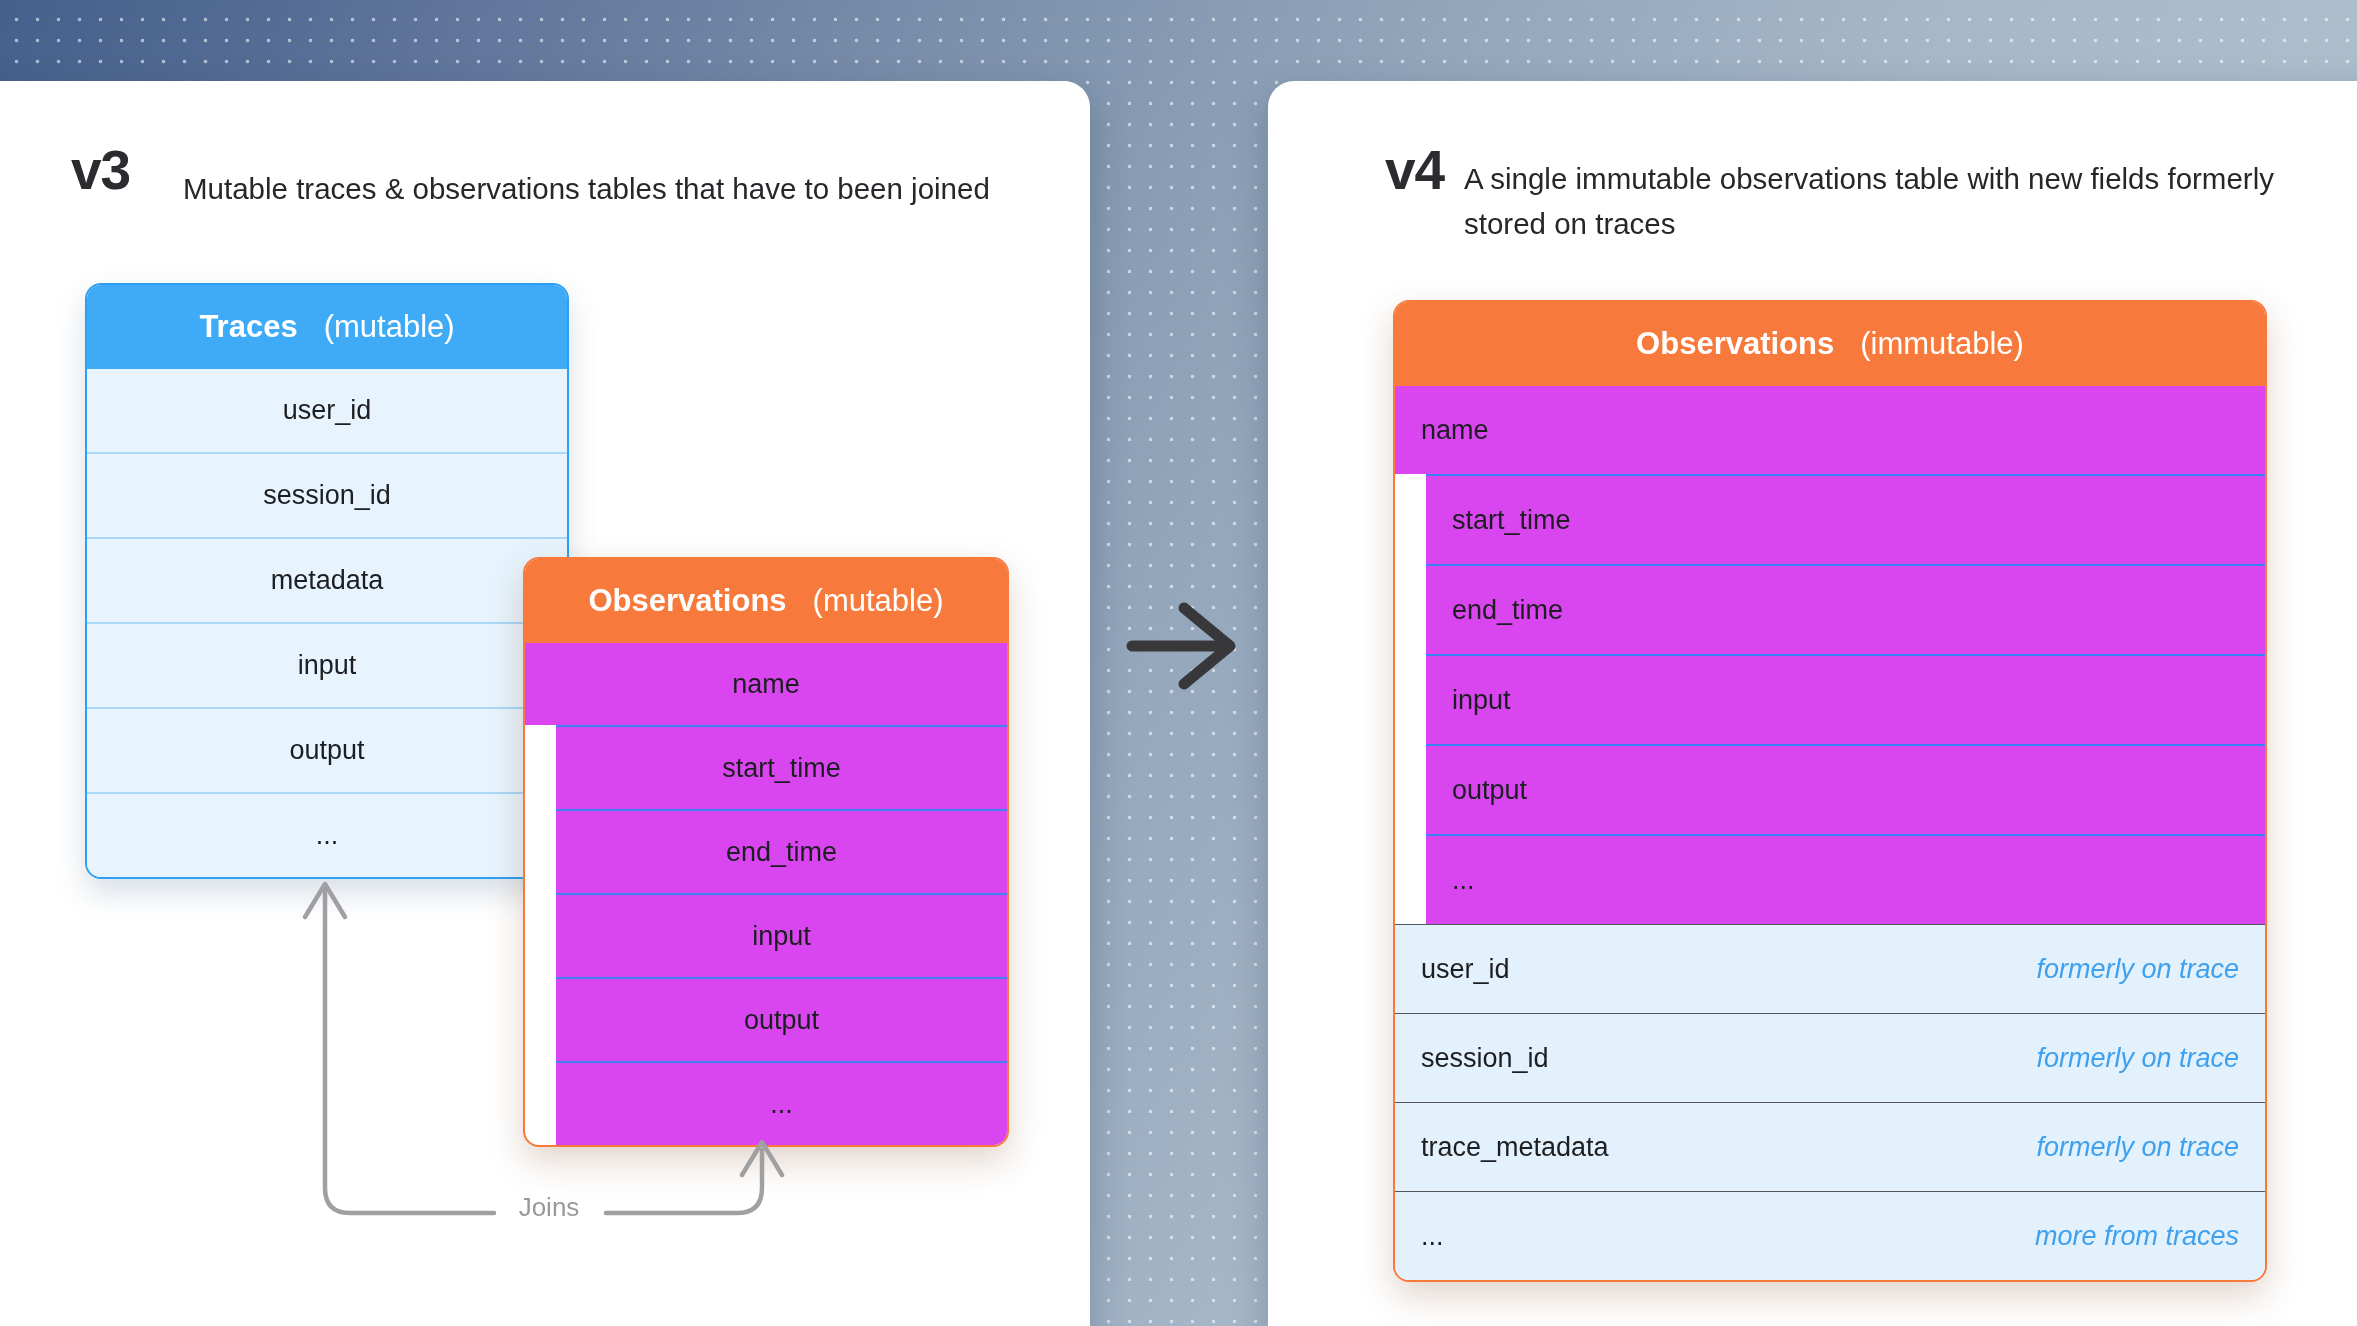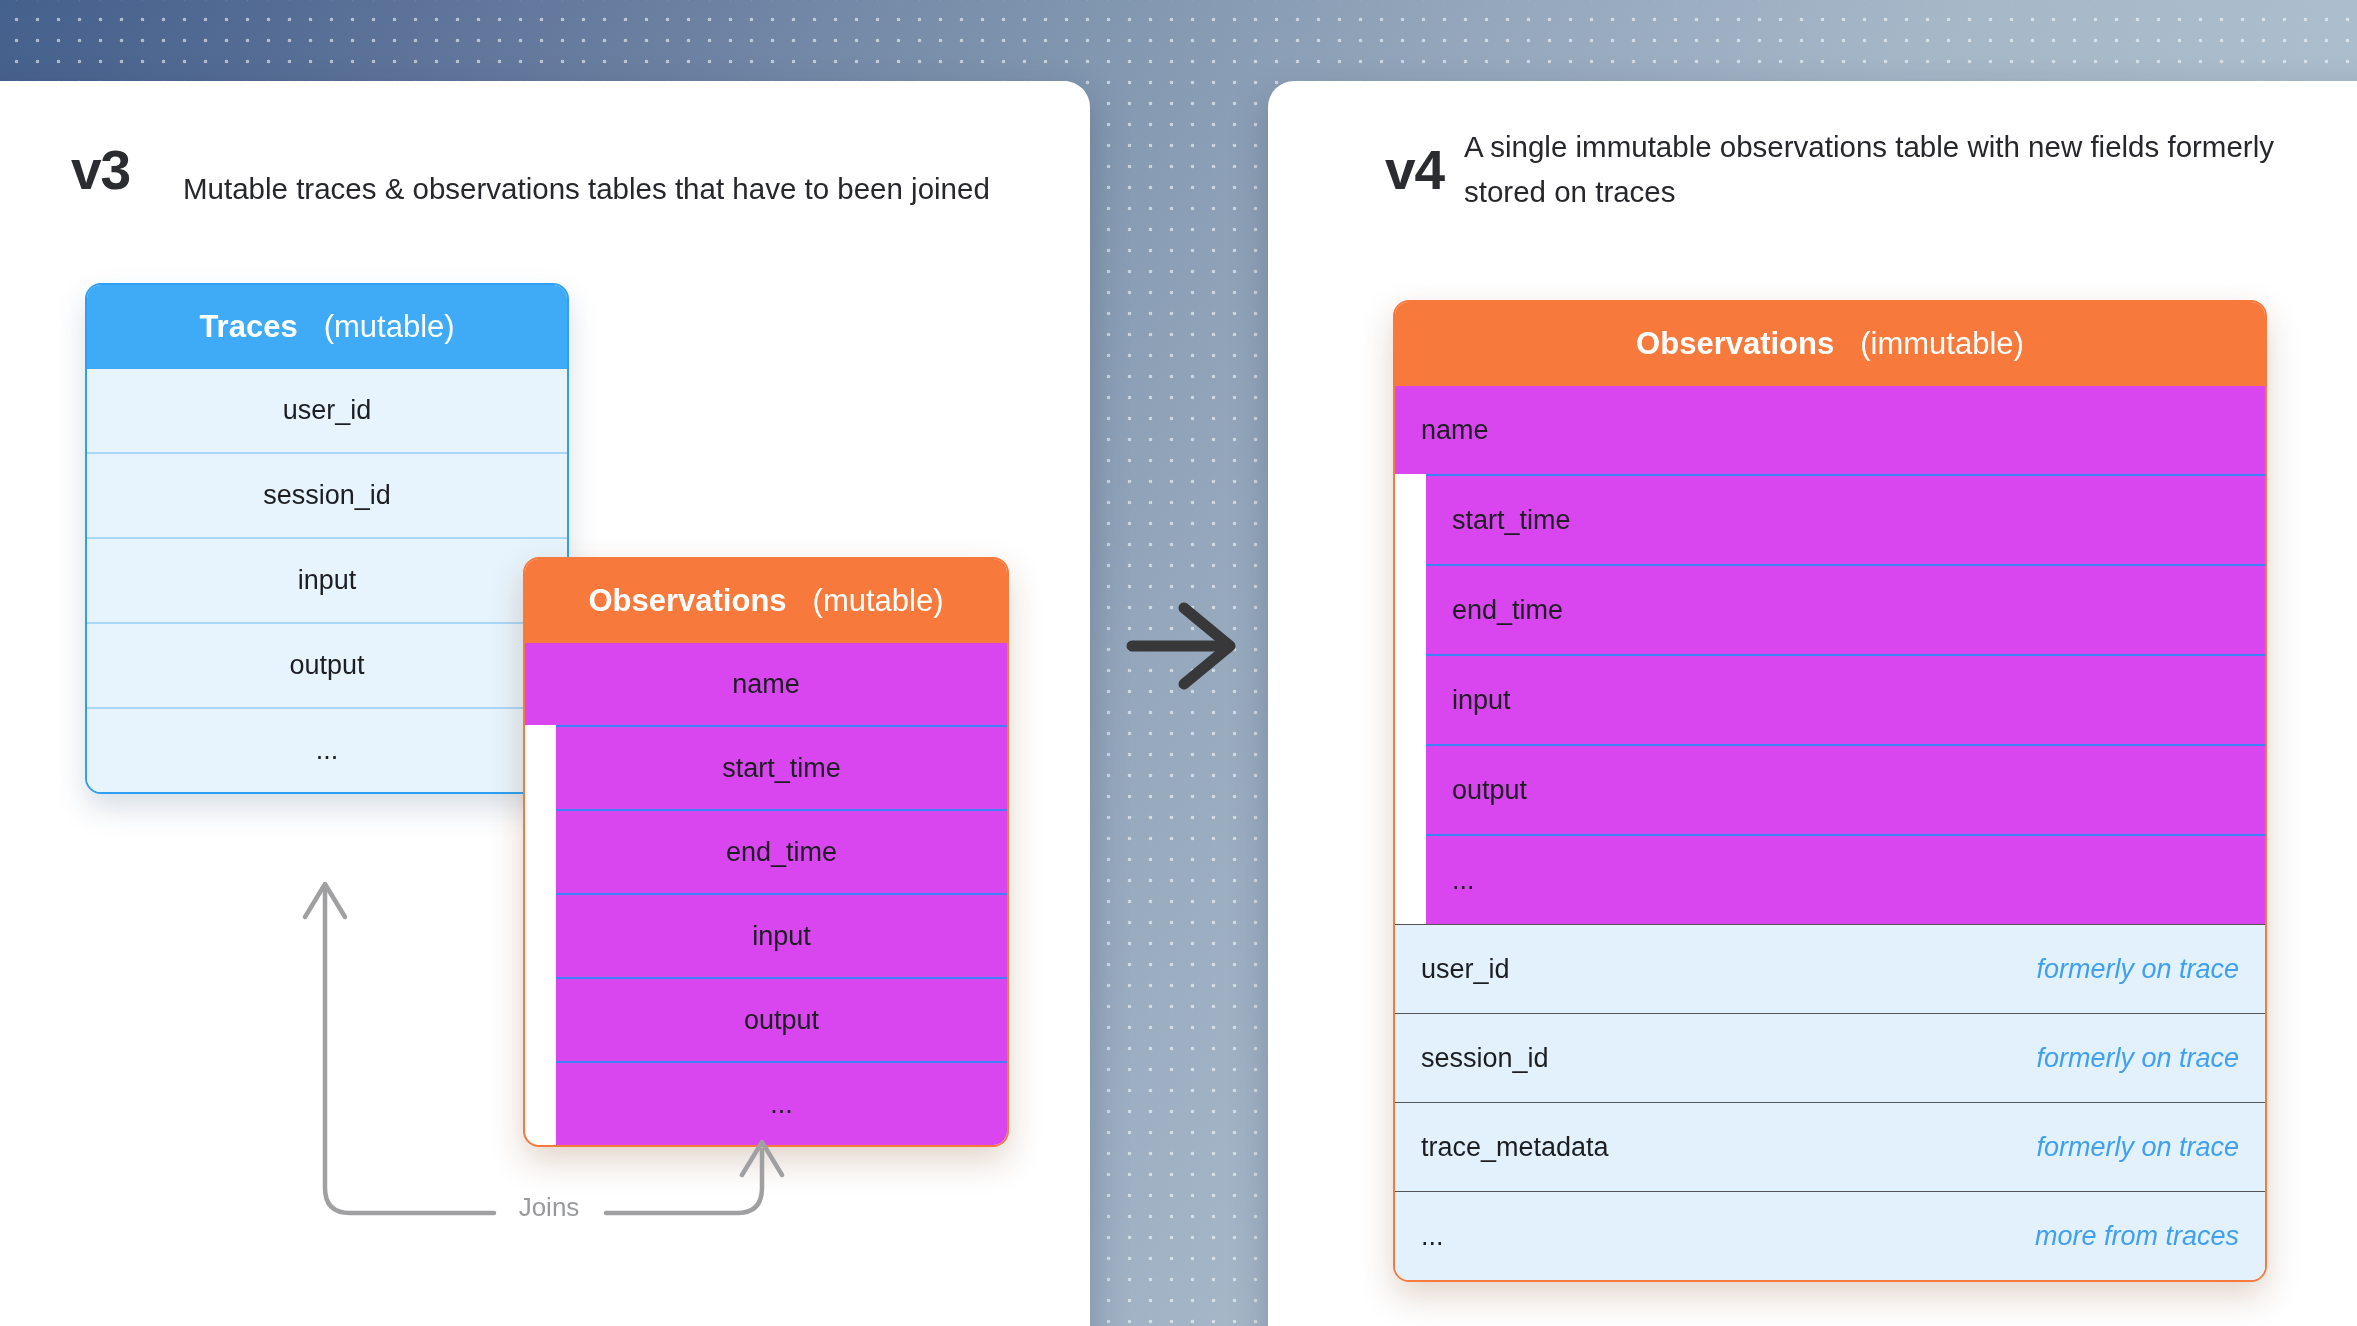--- a/index.html
+++ b/index.html
@@ -94,20 +94,21 @@
 <div class="desc" style="left:143px;top:166px;width:900px;margin-left:40px;">Mutable traces &amp; observations tables that have to been joined</div>
 
 <div class="tbl tbl-blue" style="left:85px;top:283px;width:480px;">
   <div class="tbl-head head-blue">
     <span class="t">Traces</span>
     <span class="s">(mutable)</span>
   </div>
   <div class="rows-blue">
     <div class="row row-center">user_id</div>
     <div class="row row-center">session_id</div>
+    <div class="row row-center">metadata</div>
     <div class="row row-center">input</div>
     <div class="row row-center">output</div>
     <div class="row row-center">...</div>
   </div>
 </div>
 
 <div class="tbl tbl-orange" style="left:523px;top:557px;width:482px;">
   <div class="tbl-head head-orange">
     <span class="t">Observations</span>
     <span class="s">(mutable)</span>
@@ -137,21 +138,21 @@
 <svg style="left:1126px;top:598px;" width="120" height="96" viewBox="0 0 120 96">
   <g fill="none" stroke="#38383b" stroke-width="11" stroke-linecap="round" stroke-linejoin="round">
     <path d="M 6 48 L 98 48"></path>
     <path d="M 58 10 L 104 48 L 58 86"></path>
   </g>
 </svg>
 
 <div class="panel panel-right"></div>
 
 <div class="version" style="left:1362px;top:138px;">v4</div>
-<div class="desc" style="left:1464px;top:124px;width:810px;">A single immutable observations table with new fields formerly stored on traces</div>
+<div class="desc" style="left:1464px;top:156px;width:810px;">A single immutable observations table with new fields formerly stored on traces</div>
 
 <div class="tbl tbl-orange tbl-right" style="left:1393px;top:300px;width:870px;">
   <div class="tbl-head head-orange">
     <span class="t">Observations</span>
     <span class="s">(immutable)</span>
   </div>
   <div class="rows-orange">
     <div class="row">name</div>
     <div class="row">start_time</div>
     <div class="row">end_time</div>

